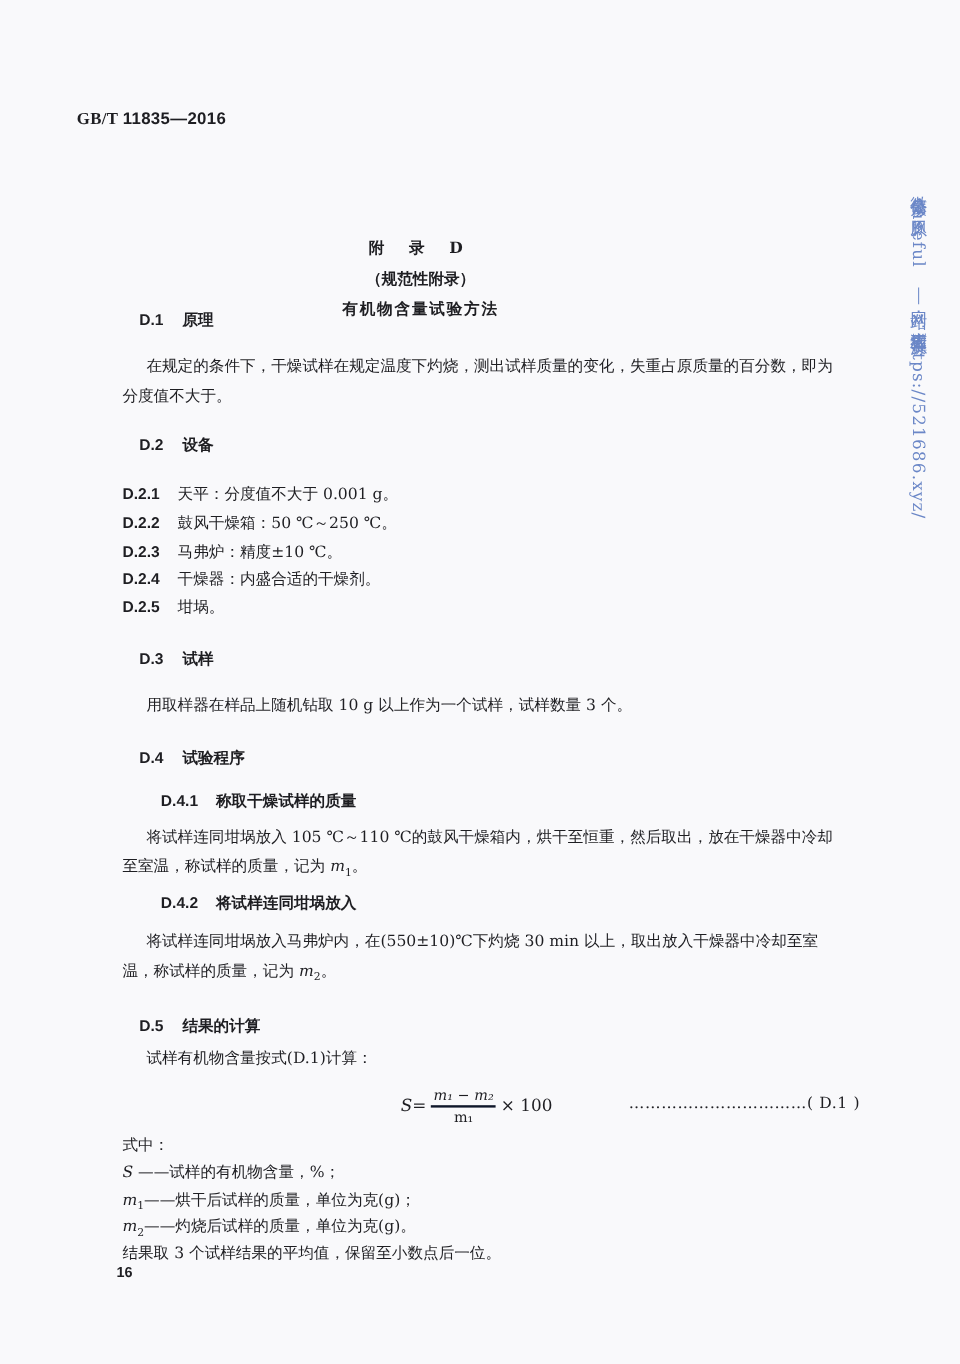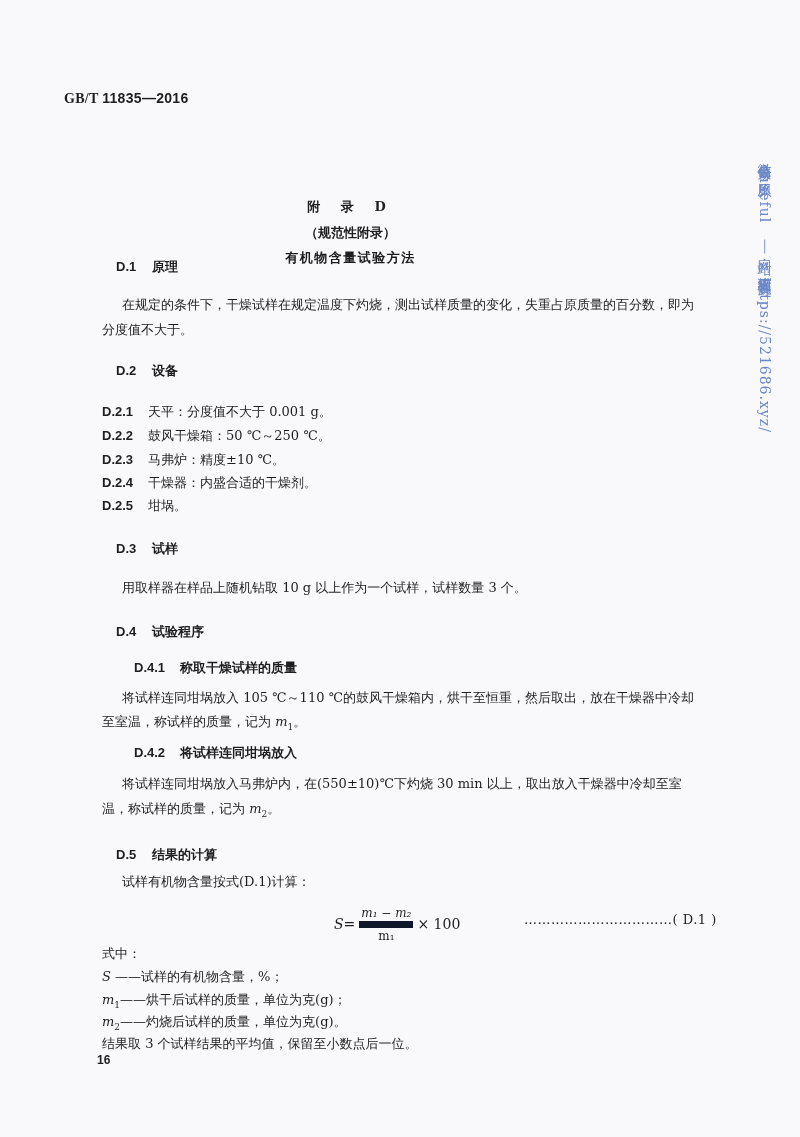--- a/index.html
+++ b/index.html
@@ -20,21 +20,21 @@
     .h1 .n { font-family: "Liberation Sans", sans-serif; display: inline-block; width: 36px; }
     .h2 { left: 102px; font-size: 13px; font-weight: bold; margin-left: 32px; }
     .h2 .n { font-family: "Liberation Sans", sans-serif; display: inline-block; width: 46px; }
     .item { left: 102px; font-size: 13px; }
     .item .n { font-family: "Liberation Sans", sans-serif; font-weight: bold; display: inline-block; width: 46px; }
     .p { font-size: 13px; }
     .indent { left: 122px; }
     .flush { left: 102px; }
     .formula { left: 334px; top: 906px; font-size: 14px; }
     .frac { display: inline-block; vertical-align: middle; text-align: center; margin: 0 4px; }
-    .frac .top { display: block; border-bottom: 7px solid #0f172a; padding: 0 2px 1px; font-style: italic; font-size: 12px; }
+    .frac .top { display: block; border-bottom: 2px solid #0f172a; padding: 0 2px 1px; font-style: italic; font-size: 12px; }
     .frac .bot { display: block; padding-top: 1px; font-size: 12px; }
     .eqno { left: 524px; top: 912px; font-size: 13px; letter-spacing: 0.5px; }
     .it { font-style: italic; }
     sub { font-size: 9px; }
     .page-no { left: 97px; top: 1053px; font-size: 12px; font-weight: bold; font-family: "Liberation Sans", sans-serif; }
     .watermark {
       position: absolute; left: 756px; top: 152px;
       writing-mode: vertical-rl; font-size: 14px; color: #6b87c7;
       letter-spacing: 1px; font-family: "DejaVu Serif", serif;
     }

